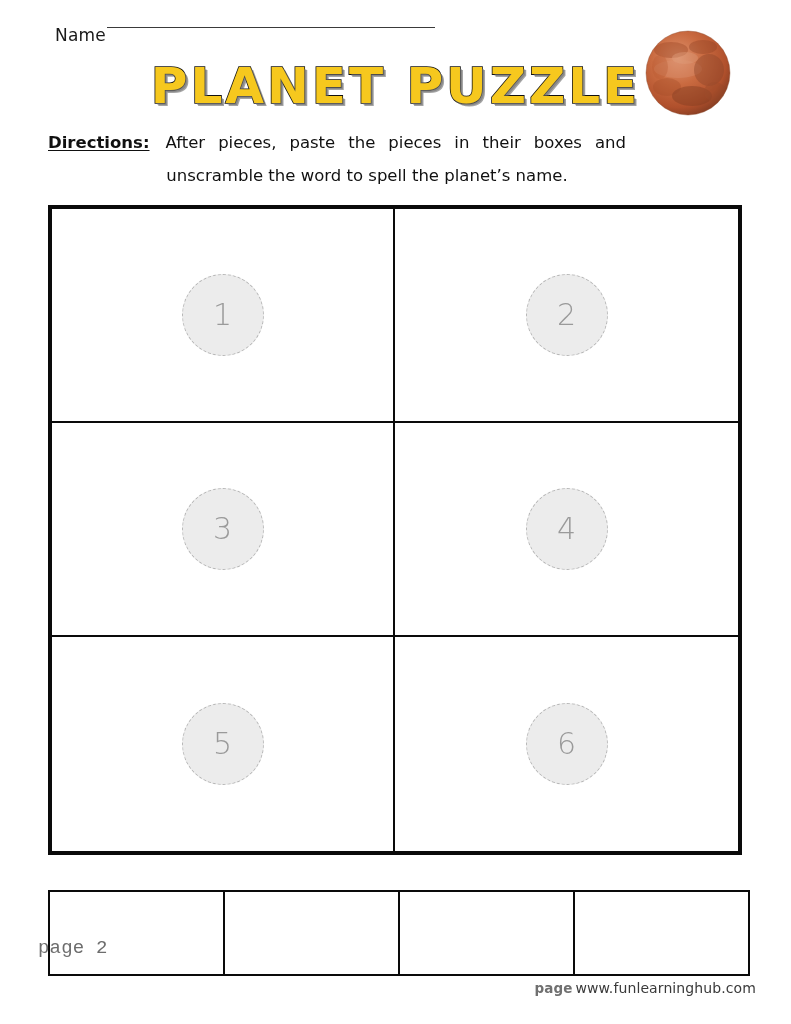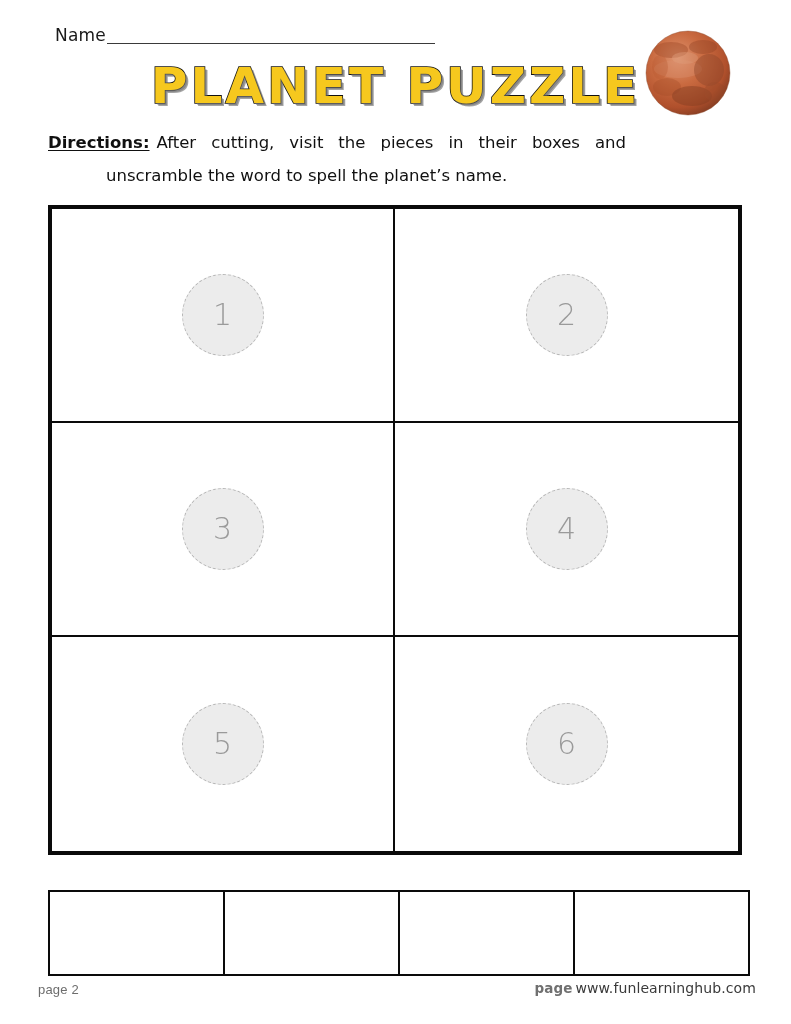--- a/index.html
+++ b/index.html
@@ -23,21 +23,20 @@
     height: 1024px;
     background: #ffffff;
   }
 
   
   .name-row {
     position: absolute;
     left: 55px;
     top: 27px;
     display: flex;
-    align-items: flex-end;
     width: 380px;
   }
   .name-label {
     font-size: 17px;
     color: #1a1a1a;
     letter-spacing: 0.2px;
     line-height: 1;
     padding-bottom: 1px;
     font-family: "DejaVu Sans", sans-serif;
   }
@@ -85,35 +84,37 @@
     width: 590px;
     font-family: "DejaVu Sans", sans-serif;
     font-size: 16.5px;
     color: #111111;
     line-height: 33px;
   }
   .dir-line1 {
     display: flex;
     align-items: center;
     width: 578px;
+    gap: 9px;
   }
   .dir-label {
     font-weight: 700;
     text-decoration: underline;
     text-underline-offset: 2px;
     white-space: nowrap;
     margin-right: 7px;
   }
   .dir-text1 {
     flex: 1;
     text-align: justify;
     text-align-last: justify;
     font-size: 16.5px;
   }
   .dir-line2 {
+    text-align: center;
     width: 580px;
     padding-left: 58px;
     box-sizing: border-box;
     font-size: 16.5px;
   }
 
   
   .puzzle-grid {
     position: absolute;
     left: 48px;
@@ -176,23 +177,23 @@
     box-sizing: border-box;
     border-right: 2px solid #0a0a0a;
     background: #ffffff;
   }
   .answer-box:last-child { border-right: none; }
 
   
   .footer-left {
     position: absolute;
     left: 38px;
-    top: 982px;
-    font-family: Liberation Sans, sans-serif;
-    font-size: 13px;
+    top: 937px;
+    font-family: Liberation Mono, monospace;
+    font-size: 19px;
     color: #6d6d6d;
     letter-spacing: 0.2px;
   }
   .footer-right {
     position: absolute;
     right: 35px;
     top: 980px;
     font-family: "DejaVu Sans", sans-serif;
     font-size: 14px;
     color: #3a3a3a;
@@ -243,21 +244,21 @@
         <ellipse cx="40" cy="28" rx="13" ry="6" fill="#E0A280" opacity="0.45"></ellipse>
         <ellipse cx="15" cy="37" rx="8" ry="12" fill="#B75A32" opacity="0.45"></ellipse>
       </g>
       <circle cx="43" cy="43" r="42" fill="none" stroke="#8a4528" stroke-width="0.8" opacity="0.5"></circle>
     </svg>
   </div>
 
   <div class="directions">
     <div class="dir-line1">
       <span class="dir-label">Directions:</span>
-      <span class="dir-text1">After cutting, visit the pieces in their boxes and</span>
+      <span class="dir-text1">After pieces, paste the pieces in their boxes and</span>
     </div>
     <div class="dir-line2">unscramble the word to spell the planet’s name.</div>
   </div>
 
   <div class="puzzle-grid">
     <div class="cell col-1 row-1">
       <div class="piece-circle">
         <span class="piece-num">1</span>
       </div>
     </div>

